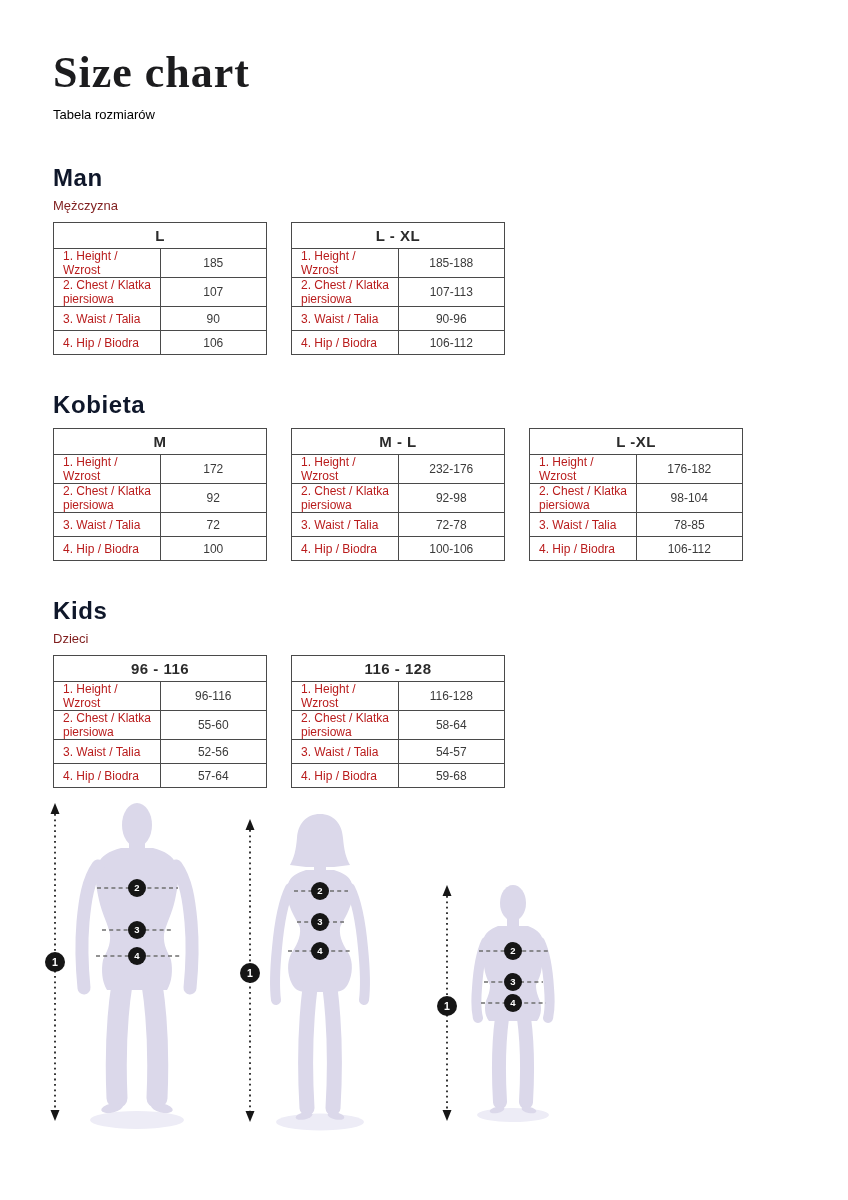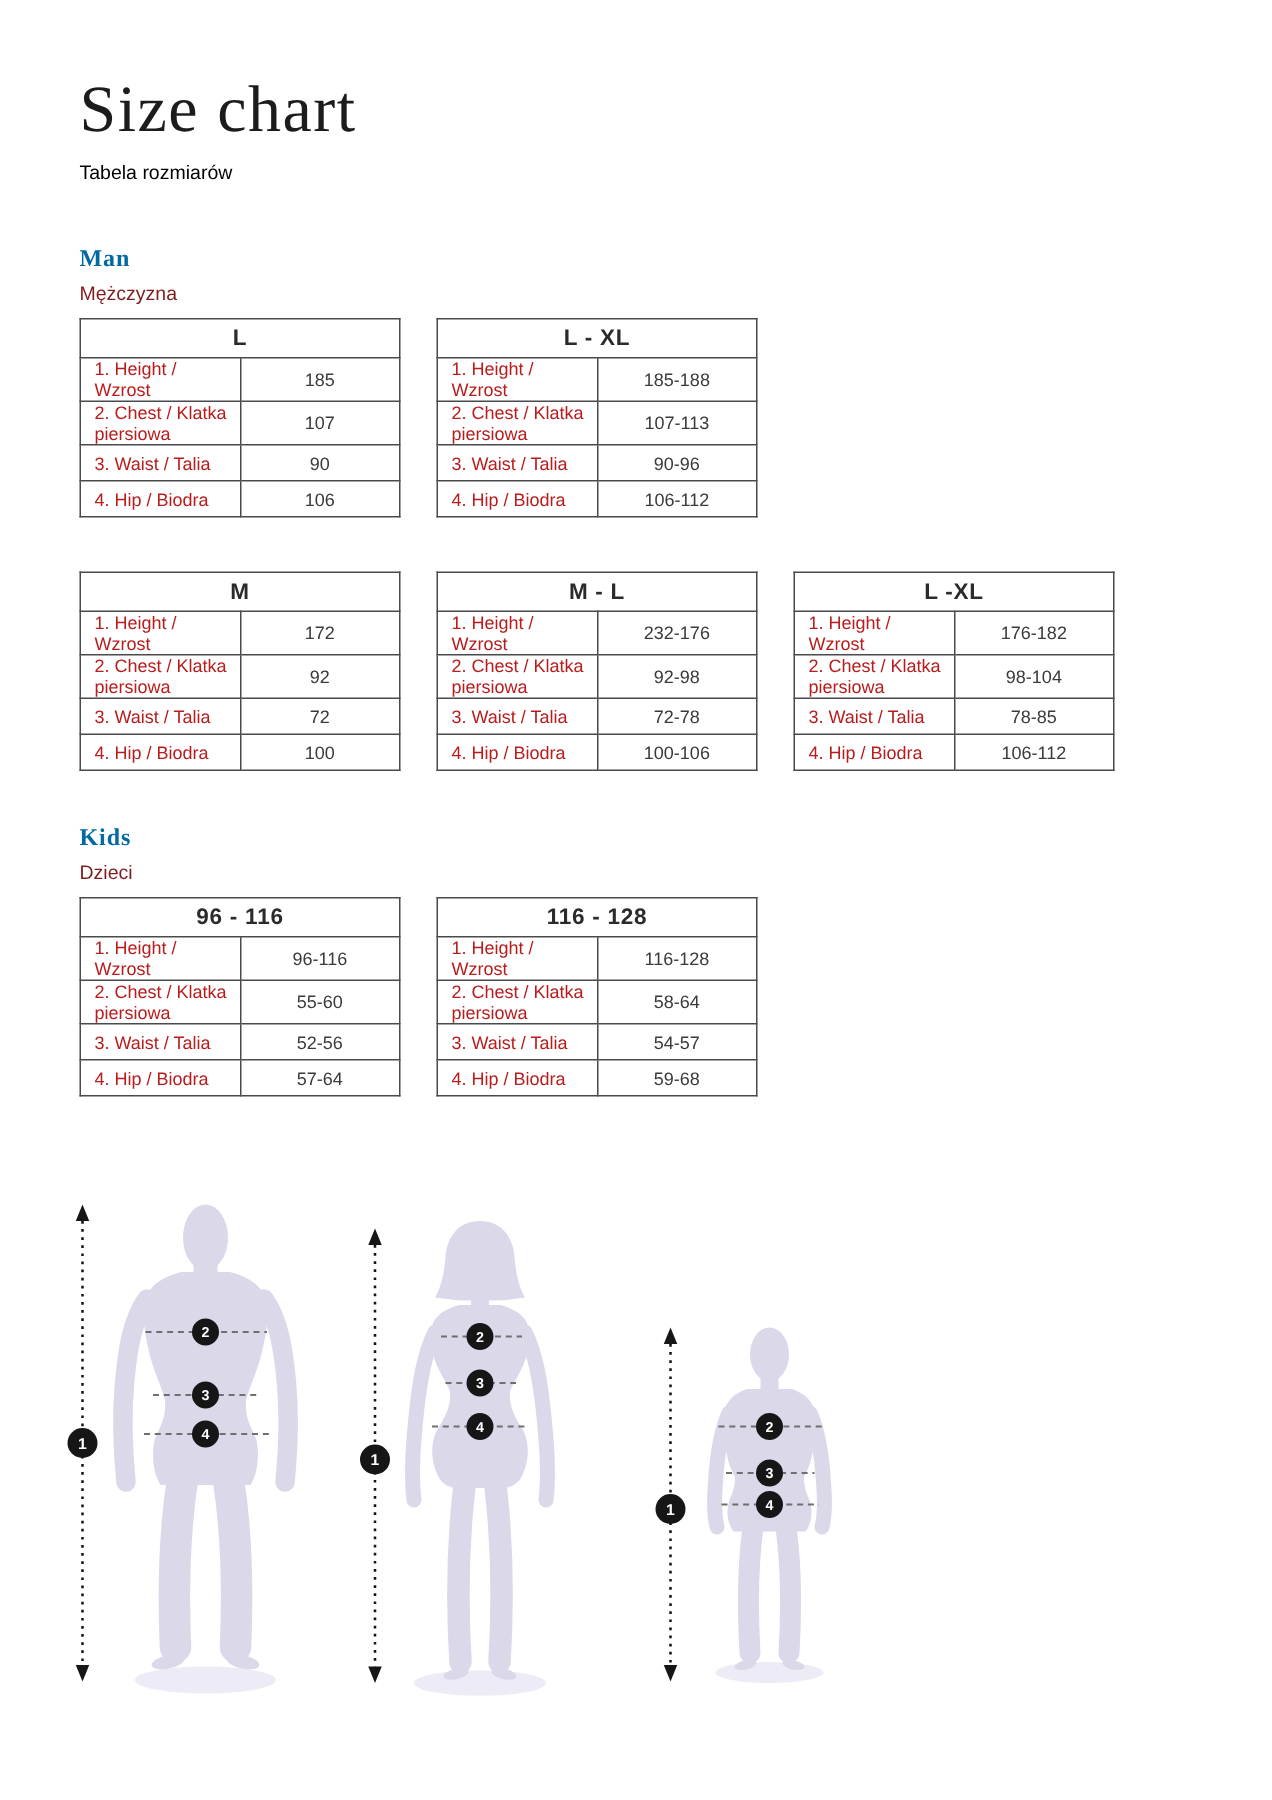--- a/index.html
+++ b/index.html
@@ -9,30 +9,30 @@
     background: #ffffff;
     font-family: "Liberation Sans", sans-serif;
     color: #3a3a3a;
     overflow: hidden;
   }
   .page { width: 848px; height: 1200px; position: relative; }
   .content { padding: 50px 0 0 53px; }
 
   .page-title {
     font-family: "Liberation Serif", serif;
-    font-size: 44px; font-weight: 400;
+    font-size: 44px; font-weight: 700;
     color: #1c1c1e; margin: 0; letter-spacing: 1px; line-height: 1.05;
   }
   .page-subtitle { font-size: 13px; color: #000000; margin-top: 11px; }
 
   .section { margin-top: 36px; }
   .section:first-of-type { margin-top: 42px; }
   .section-heading {
-    font-family: Liberation Serif, serif;
-    font-size: 16px; font-weight: 600; color: #0369a1;
+    font-family: Liberation Sans, sans-serif;
+    font-size: 24px; font-weight: 600; color: #0f172a;
     margin: 0; letter-spacing: 0.6px;
   }
   .section-subheading { font-size: 13px; color: #7f1d1d; margin-top: 6px; }
 
   .tables-row { display: flex; gap: 24px; margin-top: 9px; }
 
   table.size-table { border-collapse: collapse; width: 214px; table-layout: fixed; }
   table.size-table th, table.size-table td { border: 1px solid #4a4a4a; }
   th.size-header {
     height: 26px; font-size: 15px; font-weight: bold;
@@ -113,20 +113,21 @@
                 </tr>
                 <tr>
                   <td class="row-label">4. Hip / Biodra</td>
                   <td class="row-value">106-112</td>
                 </tr>
               </tbody>
             </table>
           </div>
         </section>
         <section class="section">
+          <h2 class="section-heading">Kobieta</h2>
           <div class="tables-row">
             <table class="size-table">
               <thead>
                 <tr>
                   <th colspan="2" class="size-header">M</th>
                 </tr>
               </thead>
               <tbody>
                 <tr>
                   <td class="row-label">1. Height / Wzrost</td>

